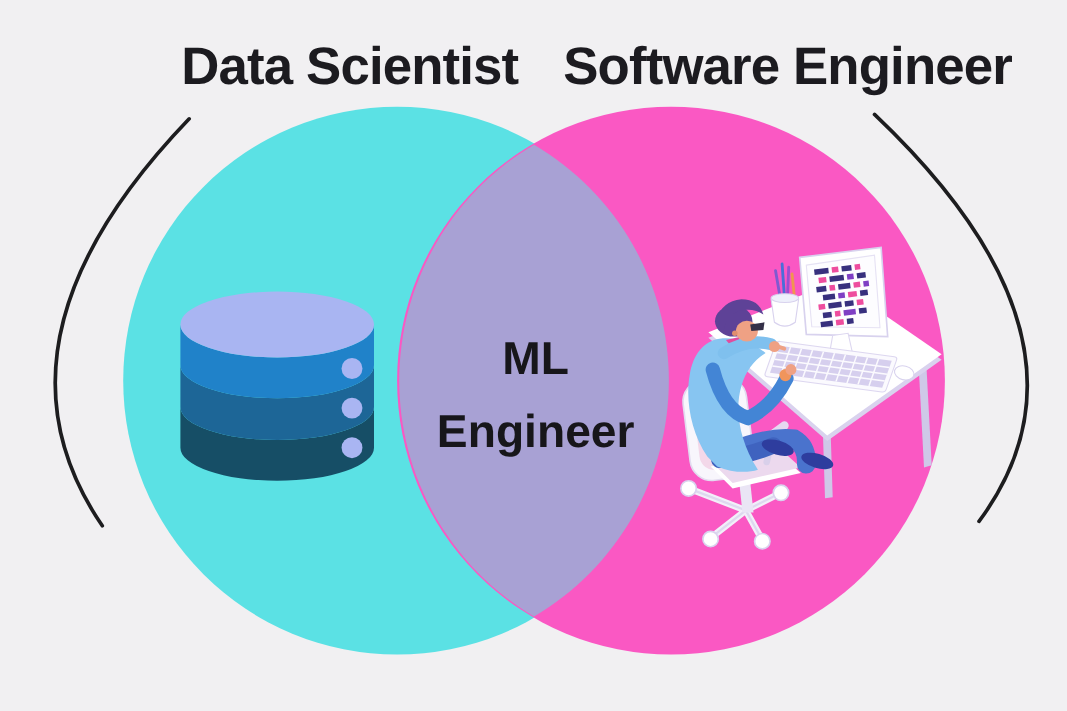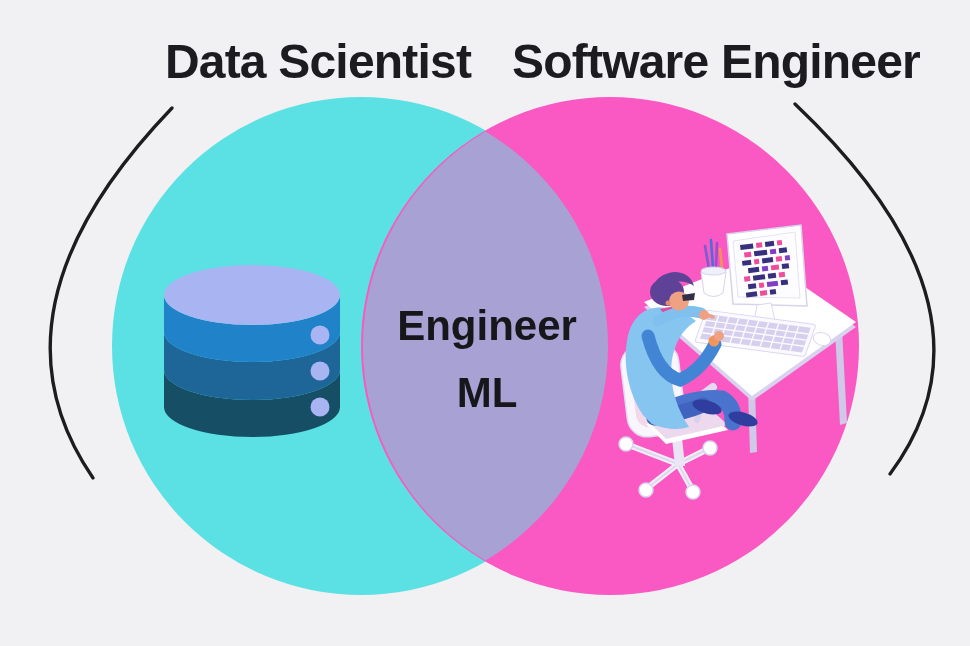--- a/index.html
+++ b/index.html
@@ -153,17 +153,17 @@
         <polygon points="682,295 695,293 694,300 683,301" fill="#343048"></polygon>
         <circle cx="668" cy="303" r="2.5" fill="#e08e6e"></circle>
       </g>
     </g>
   </svg>
 
   <div class="title left">Data Scientist</div>
   <div class="title right">Software Engineer</div>
 
   <div class="overlap-label">
+    <span>ML</span>
     <span>Engineer</span>
-    <span>ML</span>
   </div>
 
 </div>
 
 </body></html>

